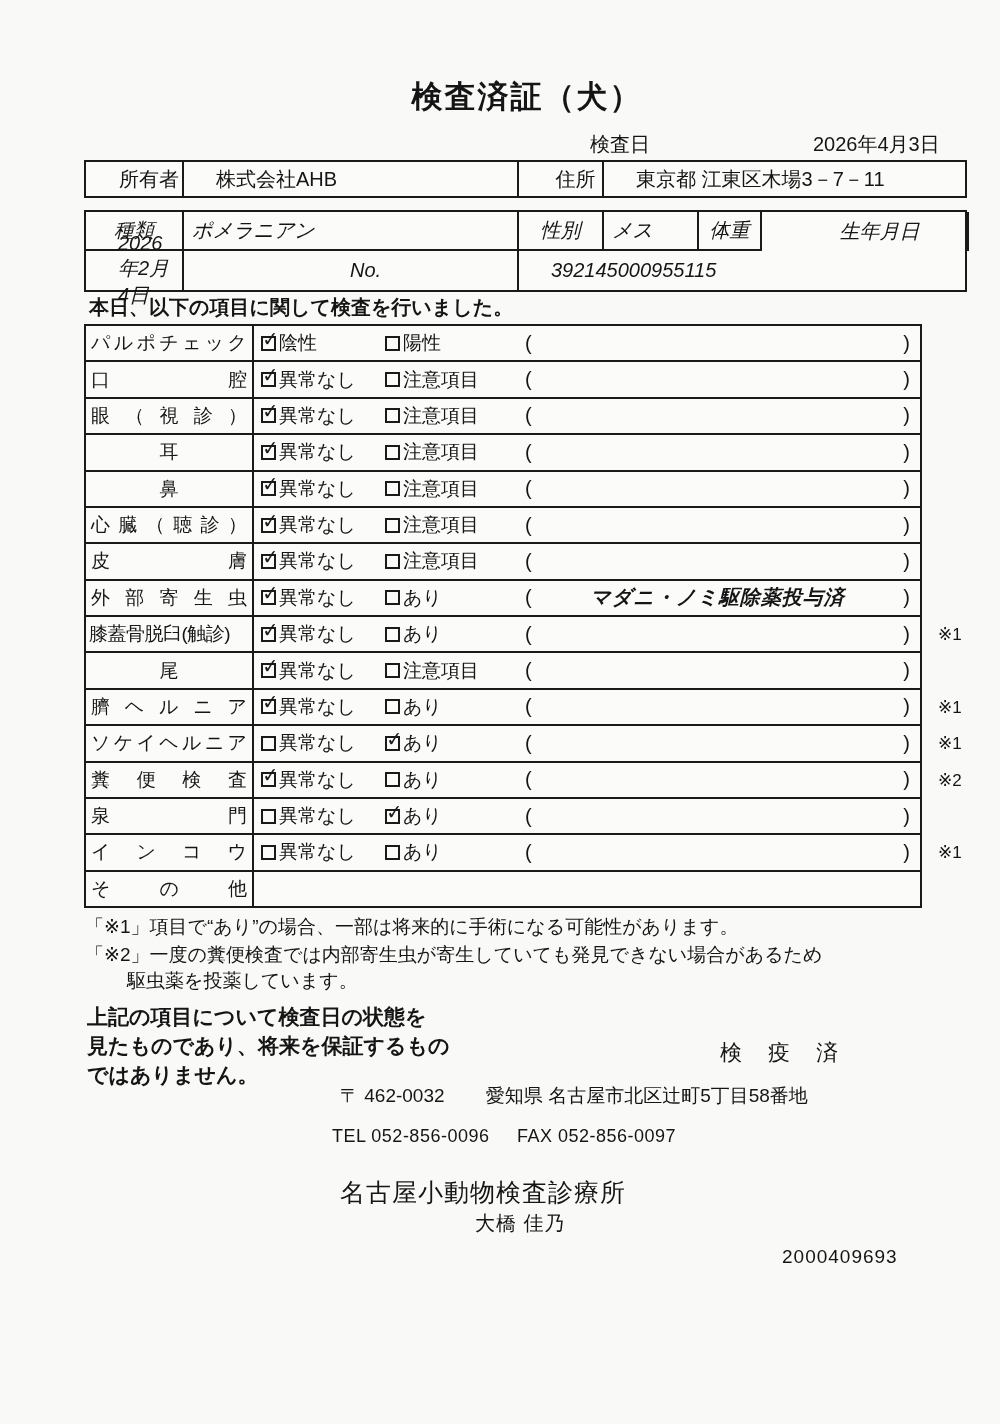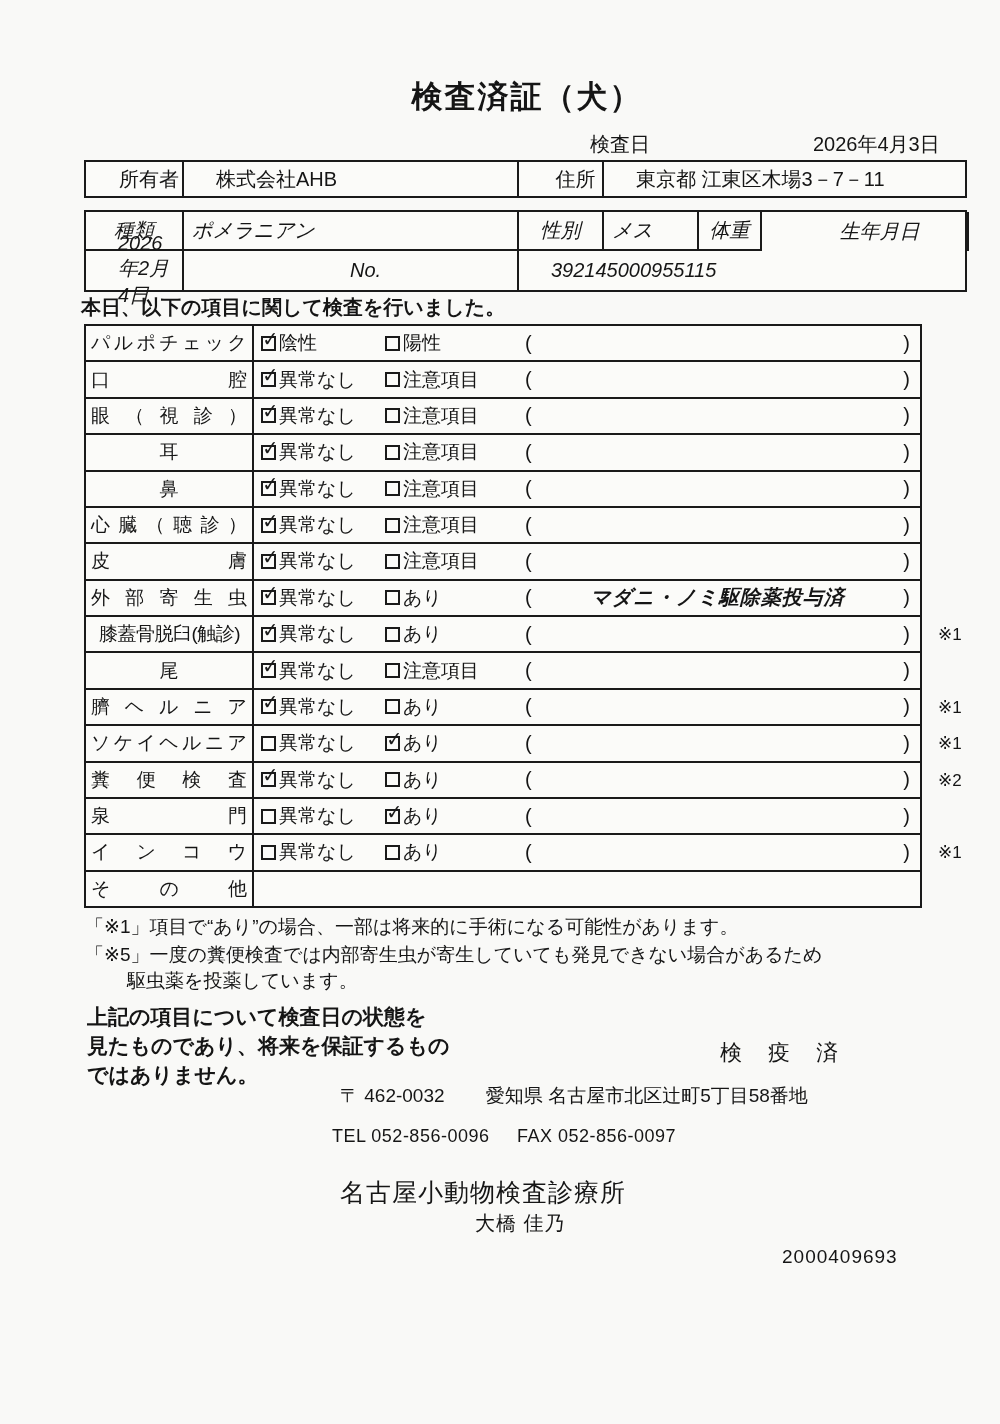--- a/index.html
+++ b/index.html
@@ -24,32 +24,32 @@
   .htable .cell:last-child, .htable .cell.no-r { border-right:none; }
   .htable .cell.no-b { border-bottom:none;padding-left:32px; }
   .htable .lab { justify-content:center; padding:0 2px; }
   .t1 { top:160px; left:57px; width:883px; grid-template-columns:98px 335px 85px 365px; grid-auto-rows:34px; }
   .t2 { top:210px; left:57px; width:883px;
         grid-template-columns:98px 335px 85px 95px 63px 207px; grid-auto-rows:39px;font-style:italic; }
   .t2 .span2 { grid-column:span 3; }
   .wval { justify-content:flex-end; padding-right:28px; }
   .wunit { margin-left:14px; font-size:18px; }
 
-  .statement { top:294px; left:54px; font-size:20px; font-weight:600; }
+  .statement { top:294px; left:62px; font-size:20px; font-weight:600; }
 
   
   .exam-table { top:324px; left:57px; width:838px; height:584px;
                 border:2px solid #1a1a1a; display:flex; flex-direction:column; background:#fbfbf9; }
   .row { flex:1; display:flex; align-items:stretch; position:relative; }
   .row + .row { border-top:2px solid #1a1a1a; }
   .lbl { width:168px; border-right:2px solid #1a1a1a; font-size:19px;
          display:flex; align-items:center; padding:0 5px; }
   .lbl.spread { justify-content:space-between; }
   .lbl.center { justify-content:center; }
-  .lbl.left { justify-content:flex-start; padding-left:13px; letter-spacing:-0.5px; }
+  .lbl.left { justify-content:flex-start; padding-left:3px; letter-spacing:-0.5px; }
   .opts { flex:1; display:flex; align-items:center; padding-left:7px; font-size:19px; }
   .opt { display:flex; align-items:center; }
   .opt1 { width:124px; }
   .opt2 { width:140px; }
   .cb { position:relative; width:15px; height:15px; border:2px solid #1a1a1a;
         display:inline-block; margin-right:3px; flex:none; background:transparent; }
   .tick { position:absolute; left:-1px; top:-9px; font-size:20px; line-height:20px;
           font-family:"DejaVu Sans",sans-serif; color:#1a1a1a; transform:rotate(-4deg); }
   .paren-group { flex:1; display:flex; align-items:center; padding-right:10px; }
   .po, .pc { font-size:20px; }
@@ -471,21 +471,21 @@
         <div class="lbl spread">
           <span>そ</span>
           <span>の</span>
           <span>他</span>
         </div>
         <div class="opts"></div>
       </div>
     </div>
 
   <div class="abs fn1">「※1」項目で“あり”の場合、一部は将来的に手術になる可能性があります。</div>
-  <div class="abs fn2">「※5」一度の糞便検査では内部寄生虫が寄生していても発見できない場合があるため</div>
+  <div class="abs fn2">「※2」一度の糞便検査では内部寄生虫が寄生していても発見できない場合があるため</div>
   <div class="abs fn3">駆虫薬を投薬しています。</div>
 
   <div class="abs disc">
     <div>上記の項目について検査日の状態を</div>
     <div>見たものであり、将来を保証するもの</div>
     <div>ではありません。</div>
   </div>
 
   <div class="abs stamp">検 疫 済</div>
 

